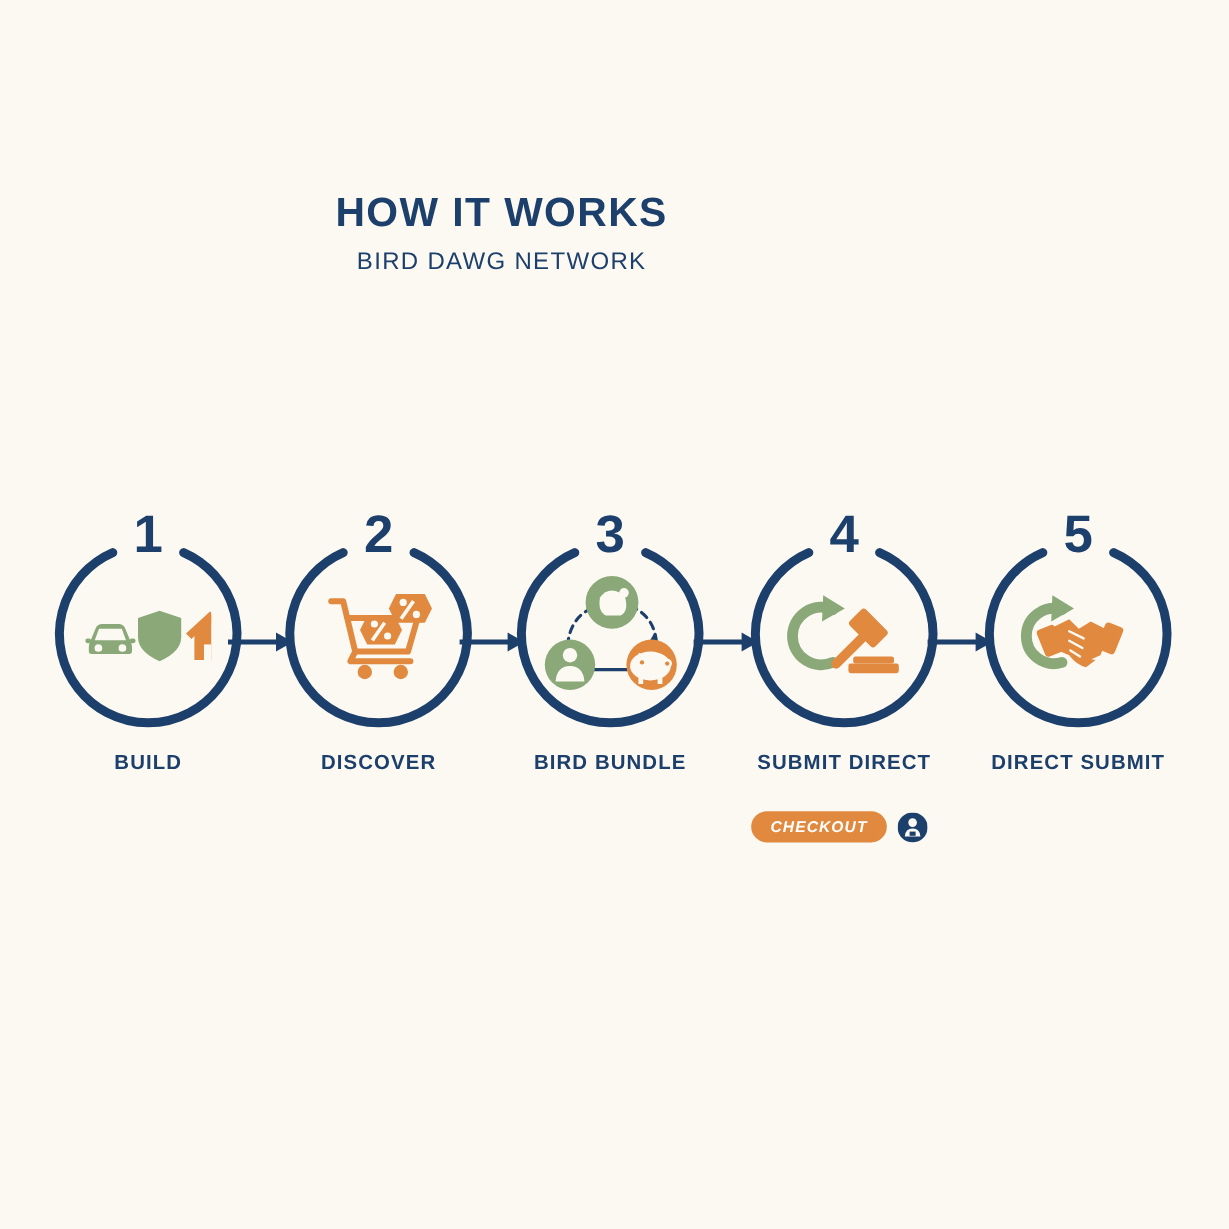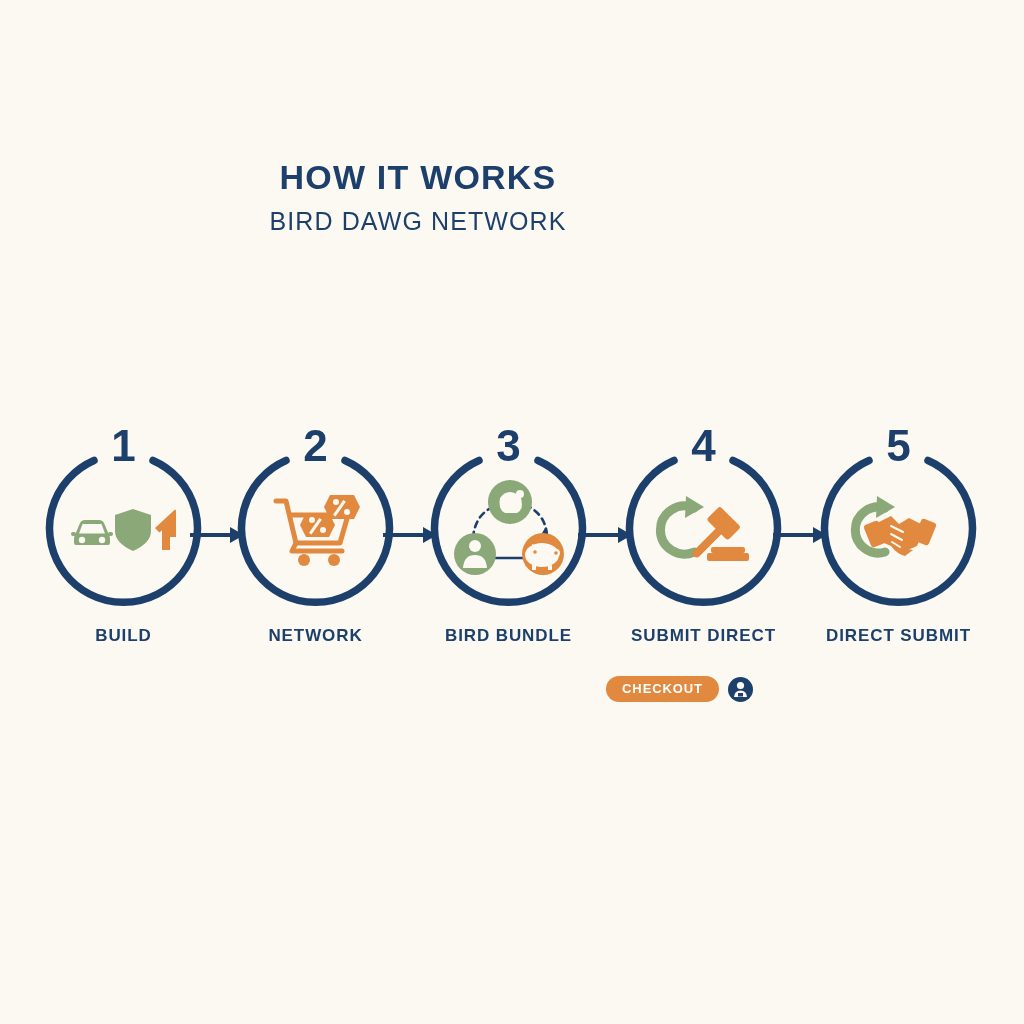--- a/index.html
+++ b/index.html
@@ -15,21 +15,21 @@
   
   .header{
     position:absolute;top:158px;left:0;width:836px;text-align:center;
   }
   .title{
     font-size:34px;font-weight:bold;letter-spacing:1.2px;
     color:#1d3f6b;line-height:1.15;margin:0;
     font-family:"Liberation Sans", sans-serif;
   }
   .subtitle{
-    font-size:25px;font-weight:normal;letter-spacing:1.1px;
+    font-size:20px;font-weight:normal;letter-spacing:1.1px;
     color:#1d3f6b;line-height:1.15;margin:10px 0 12px 0;
   }
 
   
   .steps{
     position:absolute;top:447px;left:0;width:1024px;height:260px;
   }
   .step{
     position:absolute;top:0;width:195px;
     display:flex;flex-direction:column;align-items:center;
@@ -62,22 +62,22 @@
   .arrow{
     position:absolute;top:77px;width:60px;height:22px;
   }
   .arrow-1{left:188px;}
   .arrow-2{left:381px;}
   .arrow-3{left:576px;}
   .arrow-4{left:771px;}
 
   
   .checkout-row{
-    position:absolute;top:676px;left:582px;width:195px;
-    display:flex;align-items:center;justify-content:center;gap:9px;
+    position:absolute;top:676px;left:602px;width:195px;
+    display:flex;align-items:center;justify-content:center;gap:9px;font-style:italic;
   }
   .checkout-pill{
     background:#e0893f;color:#ffffff;
     font-size:13px;font-weight:bold;letter-spacing:0.9px;
     padding:6px 16px 7px 16px;border-radius:14px;white-space:nowrap;
     line-height:1;
   }
   .user-badge{width:25px;height:25px;display:block;}
 </style>
 </head>
@@ -152,21 +152,21 @@
             </g>
             <g fill="#fbf9f2">
               <circle cx="40" cy="31" r="3"></circle>
                 <circle cx="51" cy="41" r="3"></circle>
               <rect x="42" y="28" width="3" height="18" transform="rotate(35 43 37)"></rect>
             </g>
           </svg>
         </div>
         <div class="step-num">2</div>
       </div>
-      <div class="step-label">NETWORK</div>
+      <div class="step-label">DISCOVER</div>
     </div>
 
     <div class="step step-3">
       <div class="ring-wrap">
         <svg class="ring-svg" viewBox="0 0 163 163">
           <path d="M 52 13.5 A 74 74 0 1 0 111 13.5" fill="none" stroke="#1d3f6b" stroke-width="7.5" stroke-linecap="round"></path>
         </svg>
         <div class="icon-slot">
           <svg width="112" height="98" viewBox="0 0 112 98">
 

